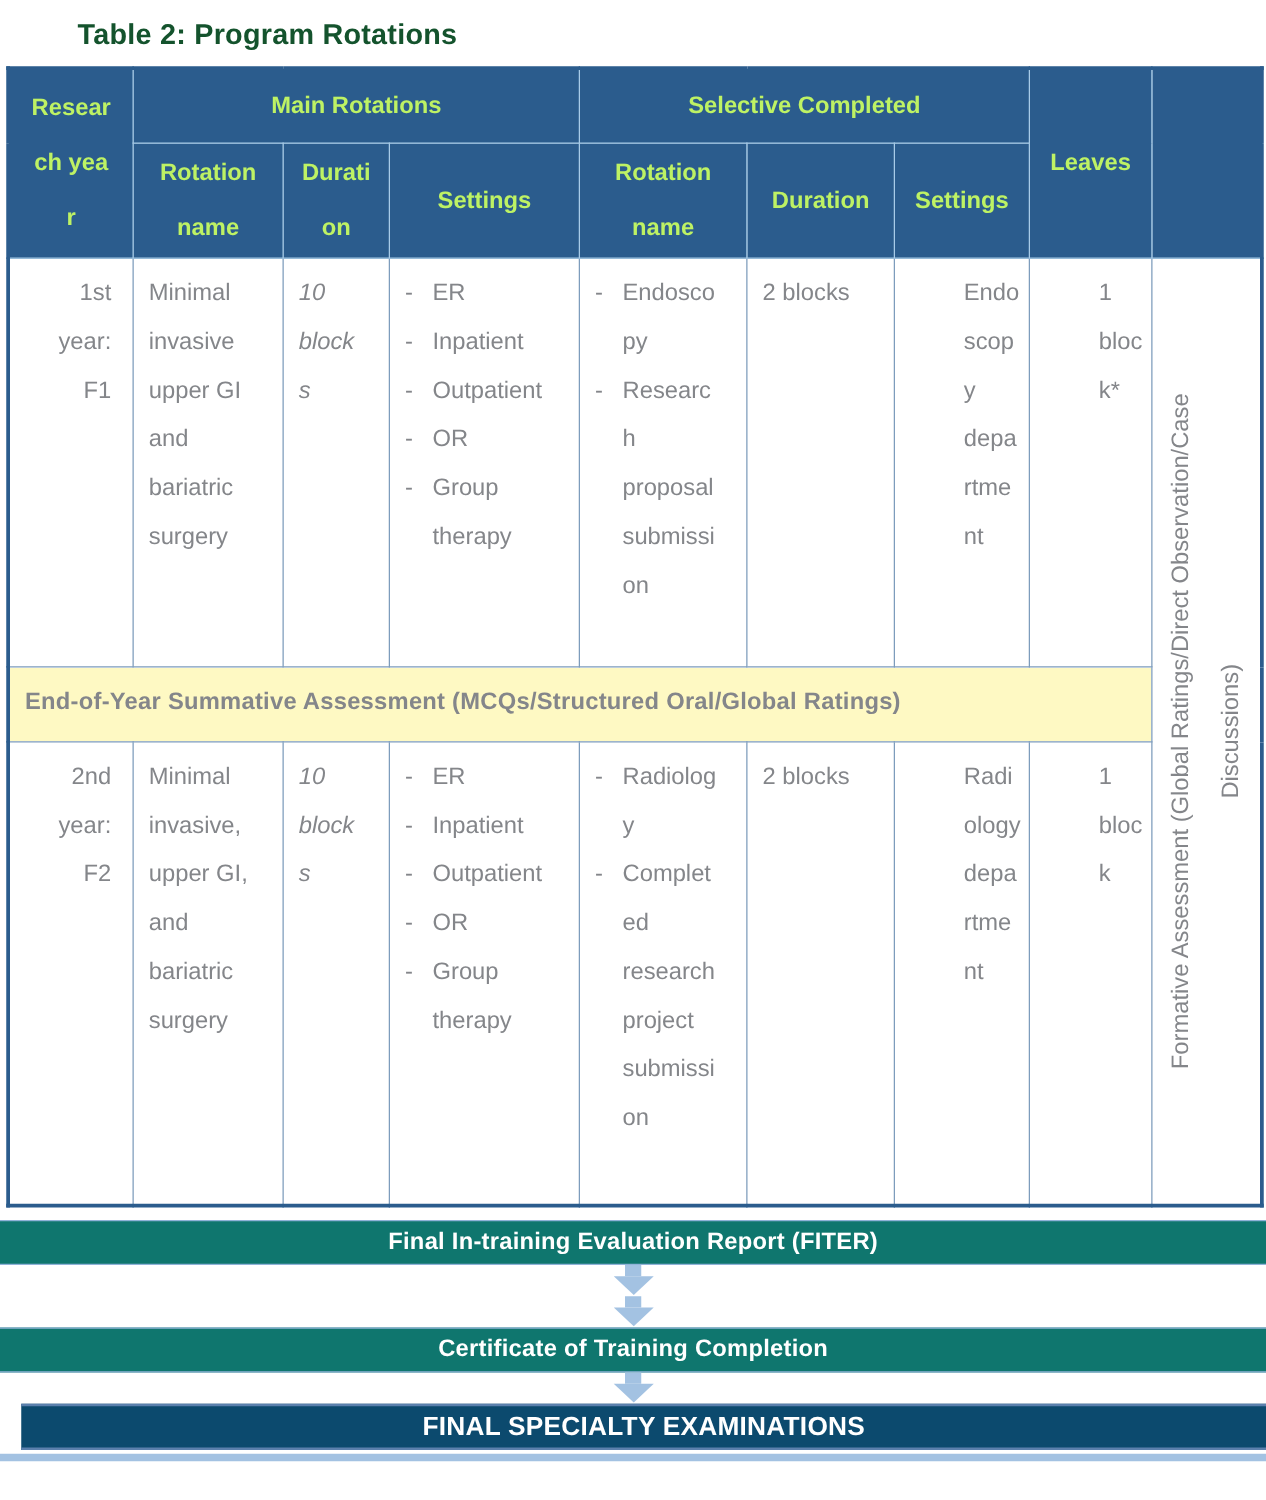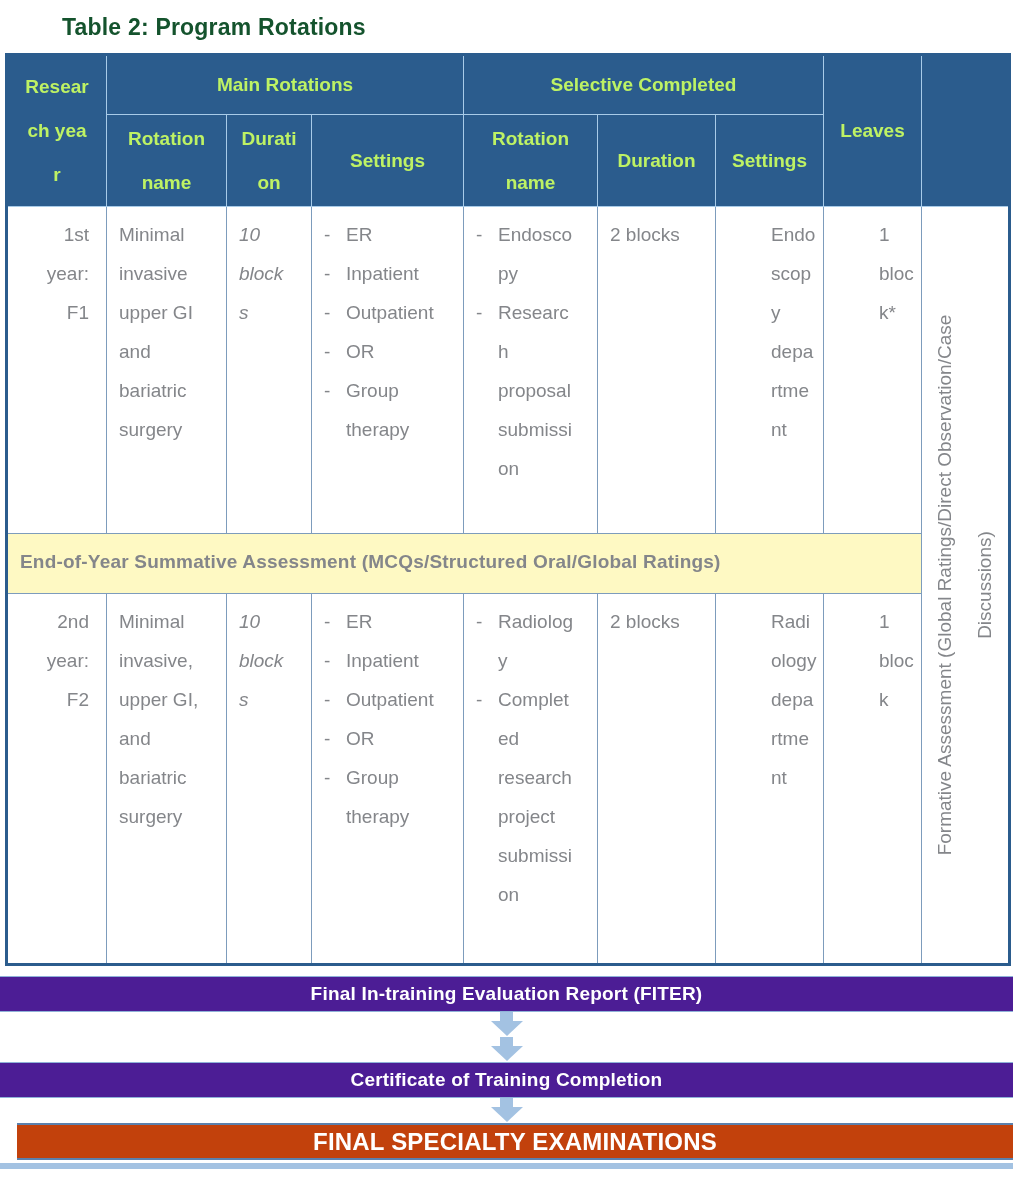--- a/index.html
+++ b/index.html
@@ -59,27 +59,27 @@
   td.c-form{position:relative;padding:0;}
   .vtext{
     position:absolute;left:50%;top:50%;width:600px;
     transform:translate(-50%,-50%) rotate(-90deg);
     text-align:center;line-height:40px;
     font-size:19px;color:#84868a;white-space:normal;
   }
 
   .flow{margin-top:10px;width:1013px;}
   .band{
-    height:34px;background:#4c1d95;
+    height:34px;background:#0f766e;
     display:flex;align-items:center;justify-content:center;
     color:#ffffff;font-weight:bold;font-size:19px;letter-spacing:0.2px;
     border-top:1px solid #8fb2d8;border-bottom:1px solid #8fb2d8;
   }
   .band.final{
-    height:33px;background:#c2410c;font-size:24px;
+    height:33px;background:#0c4a6e;font-size:21px;
     border-top:2px solid #5b80ad;border-bottom:2px solid #5b80ad;margin-left:17px;
   }
   .gap{height:25px;display:flex;align-items:flex-start;justify-content:center;}
   .arrow{display:flex;flex-direction:column;align-items:center;}
   .arrow .stem{width:13px;height:9px;background:#a3c2e2;}
   .arrow .head{
     width:0;height:0;
     border-left:16px solid transparent;border-right:16px solid transparent;
     border-top:15px solid #a3c2e2;
   }

